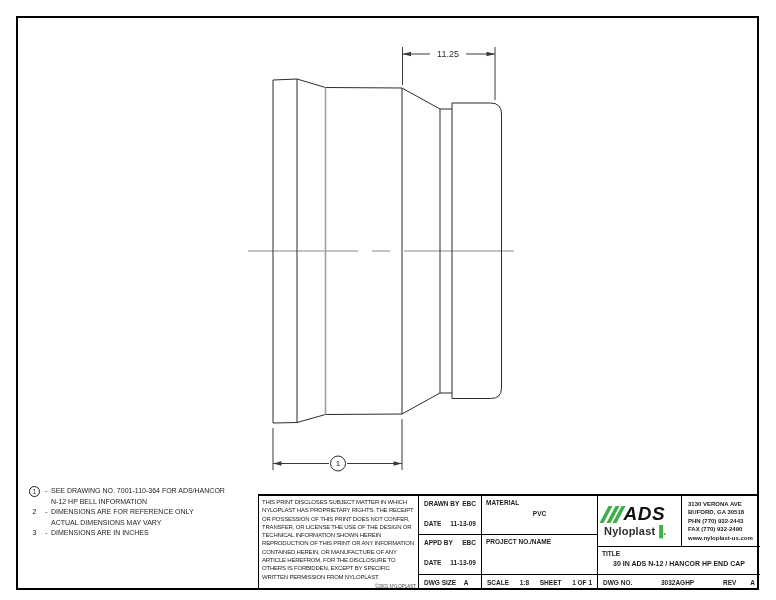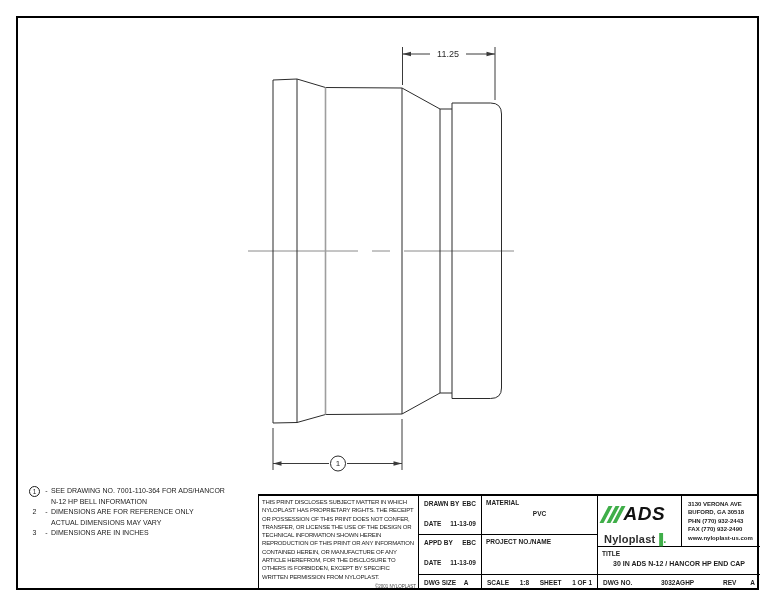--- a/index.html
+++ b/index.html
@@ -49,21 +49,21 @@
   .kv.top{margin-top:4px;} .kv.bot{margin-top:13px;}
   .cell-label{position:absolute;left:4px;top:3px;}
   .center-val{position:absolute;left:0;right:0;top:14px;text-align:center;}
   .row-flex{display:flex;align-items:center;height:100%;padding:0 5px;box-sizing:border-box;}
   .row-flex .sp{flex:1;}
   
   .logo-box{position:absolute;left:6px;top:5px;width:72px;height:40px;}
   .ads-row{display:flex;align-items:flex-end;height:22px;}
   .ads-bar{width:4px;height:17px;background:var(--accent);transform:skewX(-28deg);margin-right:2.5px;}
   .ads-text{font-style:italic;font-weight:900;font-size:19px;letter-spacing:0.5px;line-height:19px;color:#111;}
-  .nylo-row{margin-top:10px;font-size:11px;font-weight:bold;color:#2d2d2d;letter-spacing:0.2px;}
+  .nylo-row{margin-top:2px;font-size:11px;font-weight:bold;color:#2d2d2d;letter-spacing:0.2px;}
   .nylo-mark{color:var(--accent);font-weight:900;}
   .addr-divider{position:absolute;left:83px;top:0;bottom:0;width:0;border-left:1px solid #000;}
   .addr{position:absolute;left:90px;top:4px;font-size:6px;line-height:8.4px;}
   .title-text{position:absolute;left:0;right:0;top:13px;text-align:center;font-size:7px;}
 </style>
 </head>
 <body>
 
 <div class="sheet-border"></div>
 

